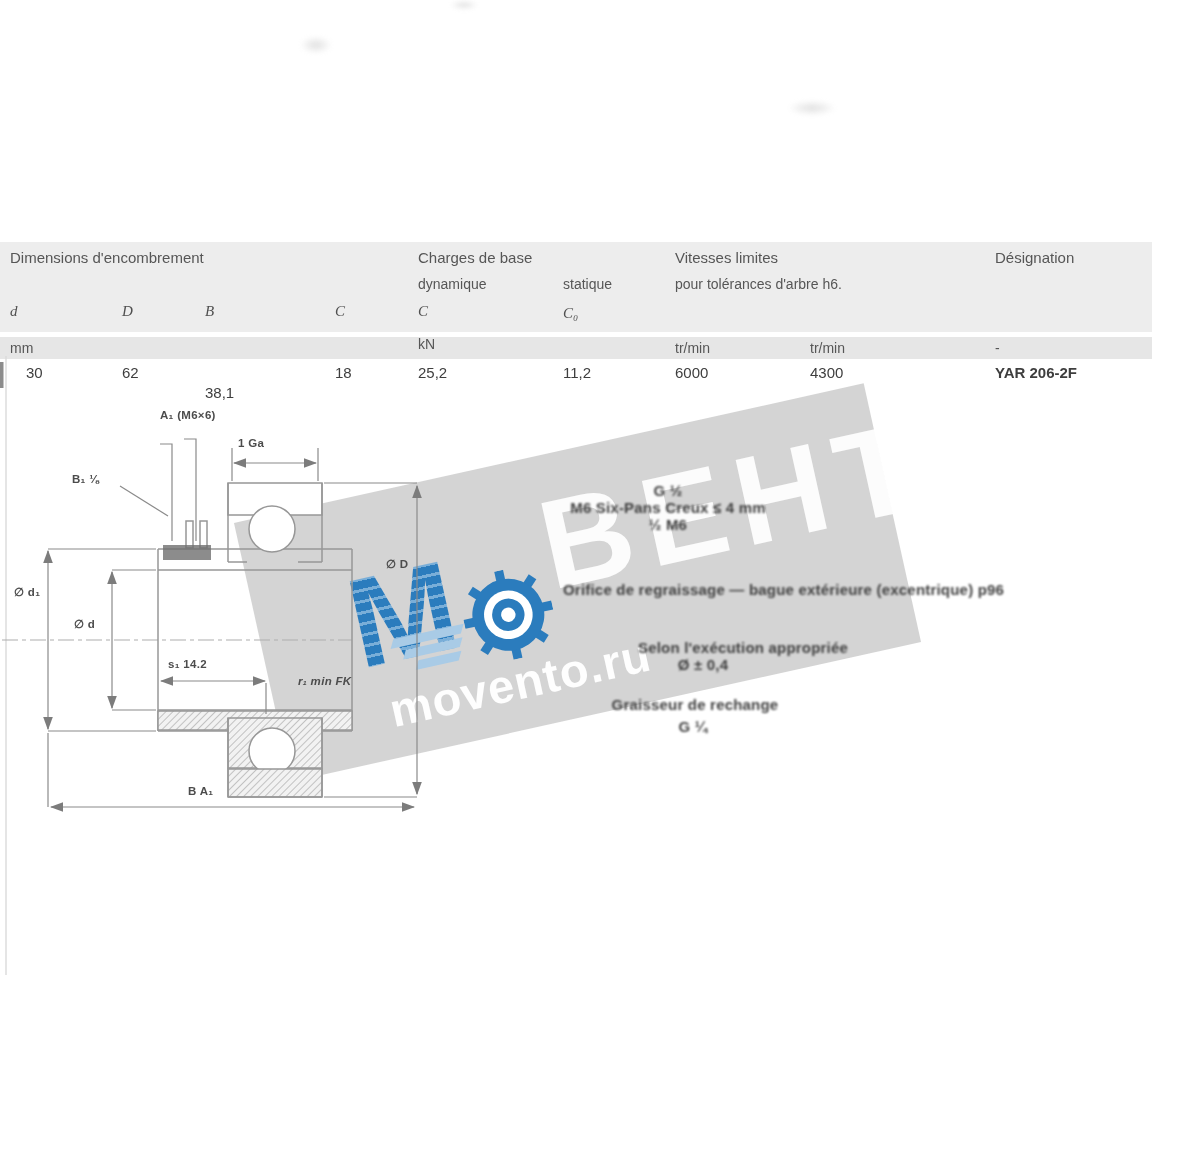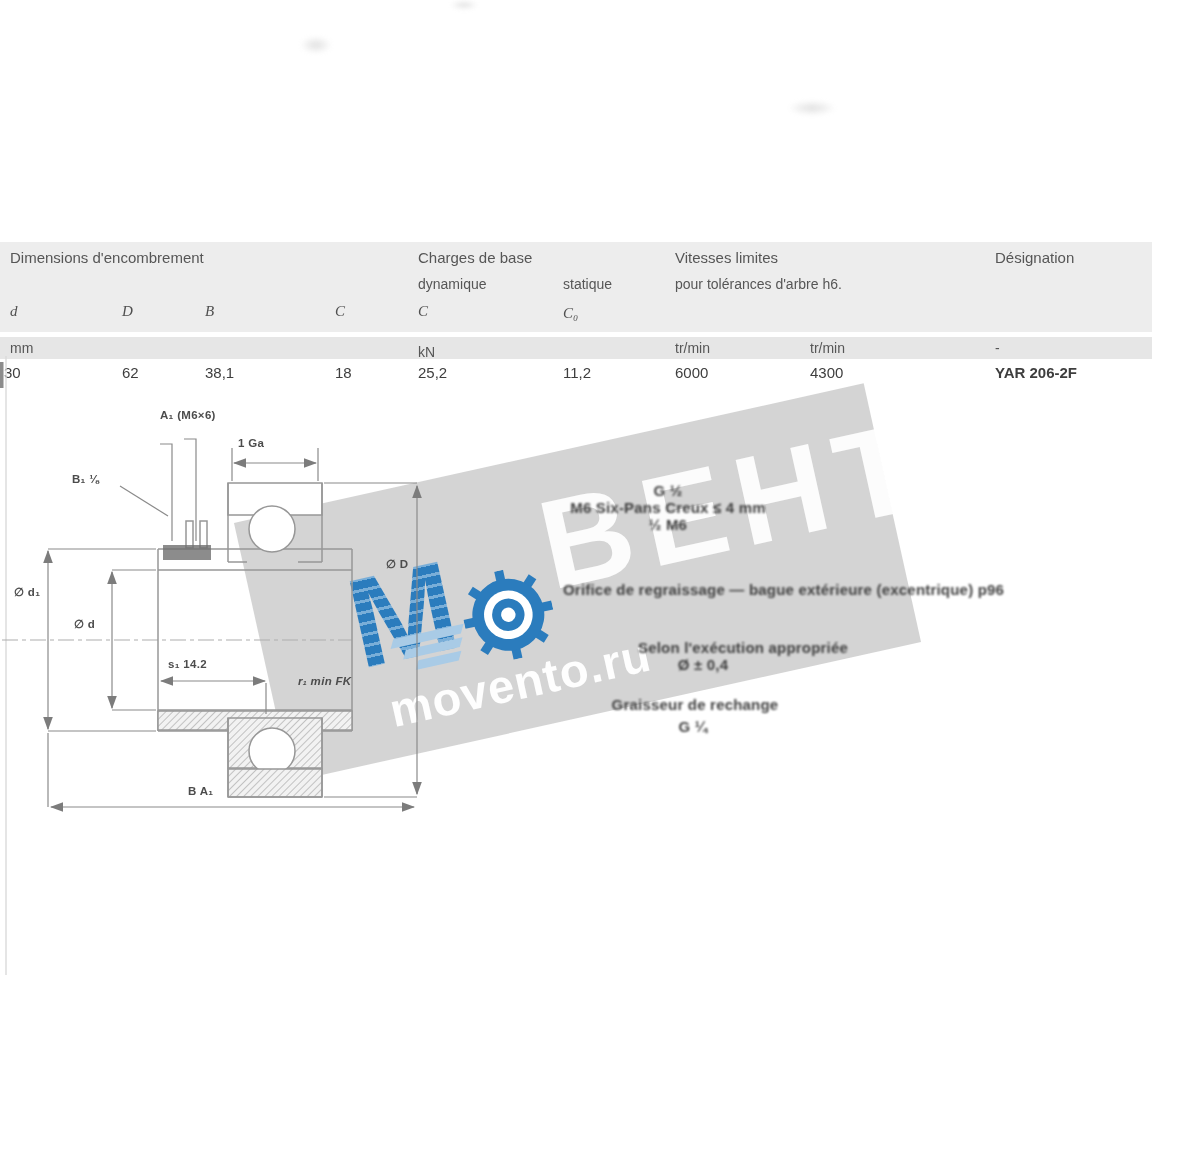--- a/index.html
+++ b/index.html
@@ -58,28 +58,28 @@
     <span class="tcell" style="left:995px;top:249px;">Désignation</span>
 
     <span class="tcell tsym" style="left:10px;top:303px;">d</span>
     <span class="tcell tsym" style="left:122px;top:303px;">D</span>
     <span class="tcell tsym" style="left:205px;top:303px;">B</span>
     <span class="tcell tsym" style="left:335px;top:303px;">C</span>
     <span class="tcell tsym" style="left:418px;top:303px;">C</span>
     <span class="tcell tsym" style="left:563px;top:305px;">C₀</span>
 
     <span class="tcell tsub" style="left:10px;top:340px;">mm</span>
-    <span class="tcell tsub" style="left:418px;top:344px;text-align:center;">kN</span>
+    <span class="tcell tsub" style="left:418px;top:336px;text-align:center;">kN</span>
     <span class="tcell tsub" style="left:675px;top:340px;">tr/min</span>
     <span class="tcell tsub" style="left:810px;top:340px;">tr/min</span>
     <span class="tcell tsub" style="left:995px;top:340px;">-</span>
 
-    <span class="tcell tval" style="left:4px;top:364px;">30</span>
+    <span class="tcell tval" style="left:26px;top:364px;">30</span>
     <span class="tcell tval" style="left:122px;top:364px;">62</span>
-    <span class="tcell tval" style="left:205px;top:364px;">38,1</span>
+    <span class="tcell tval" style="left:205px;top:384px;">38,1</span>
     <span class="tcell tval" style="left:335px;top:364px;">18</span>
     <span class="tcell tval" style="left:418px;top:364px;">25,2</span>
     <span class="tcell tval" style="left:563px;top:364px;">11,2</span>
     <span class="tcell tval" style="left:675px;top:364px;">6000</span>
     <span class="tcell tval" style="left:810px;top:364px;">4300</span>
     <span class="tcell tval" style="left:995px;top:364px;font-weight:700;">YAR 206-2F</span>
   </div>
 
   <div id="wmband">
     <span class="wm-m">М</span>

